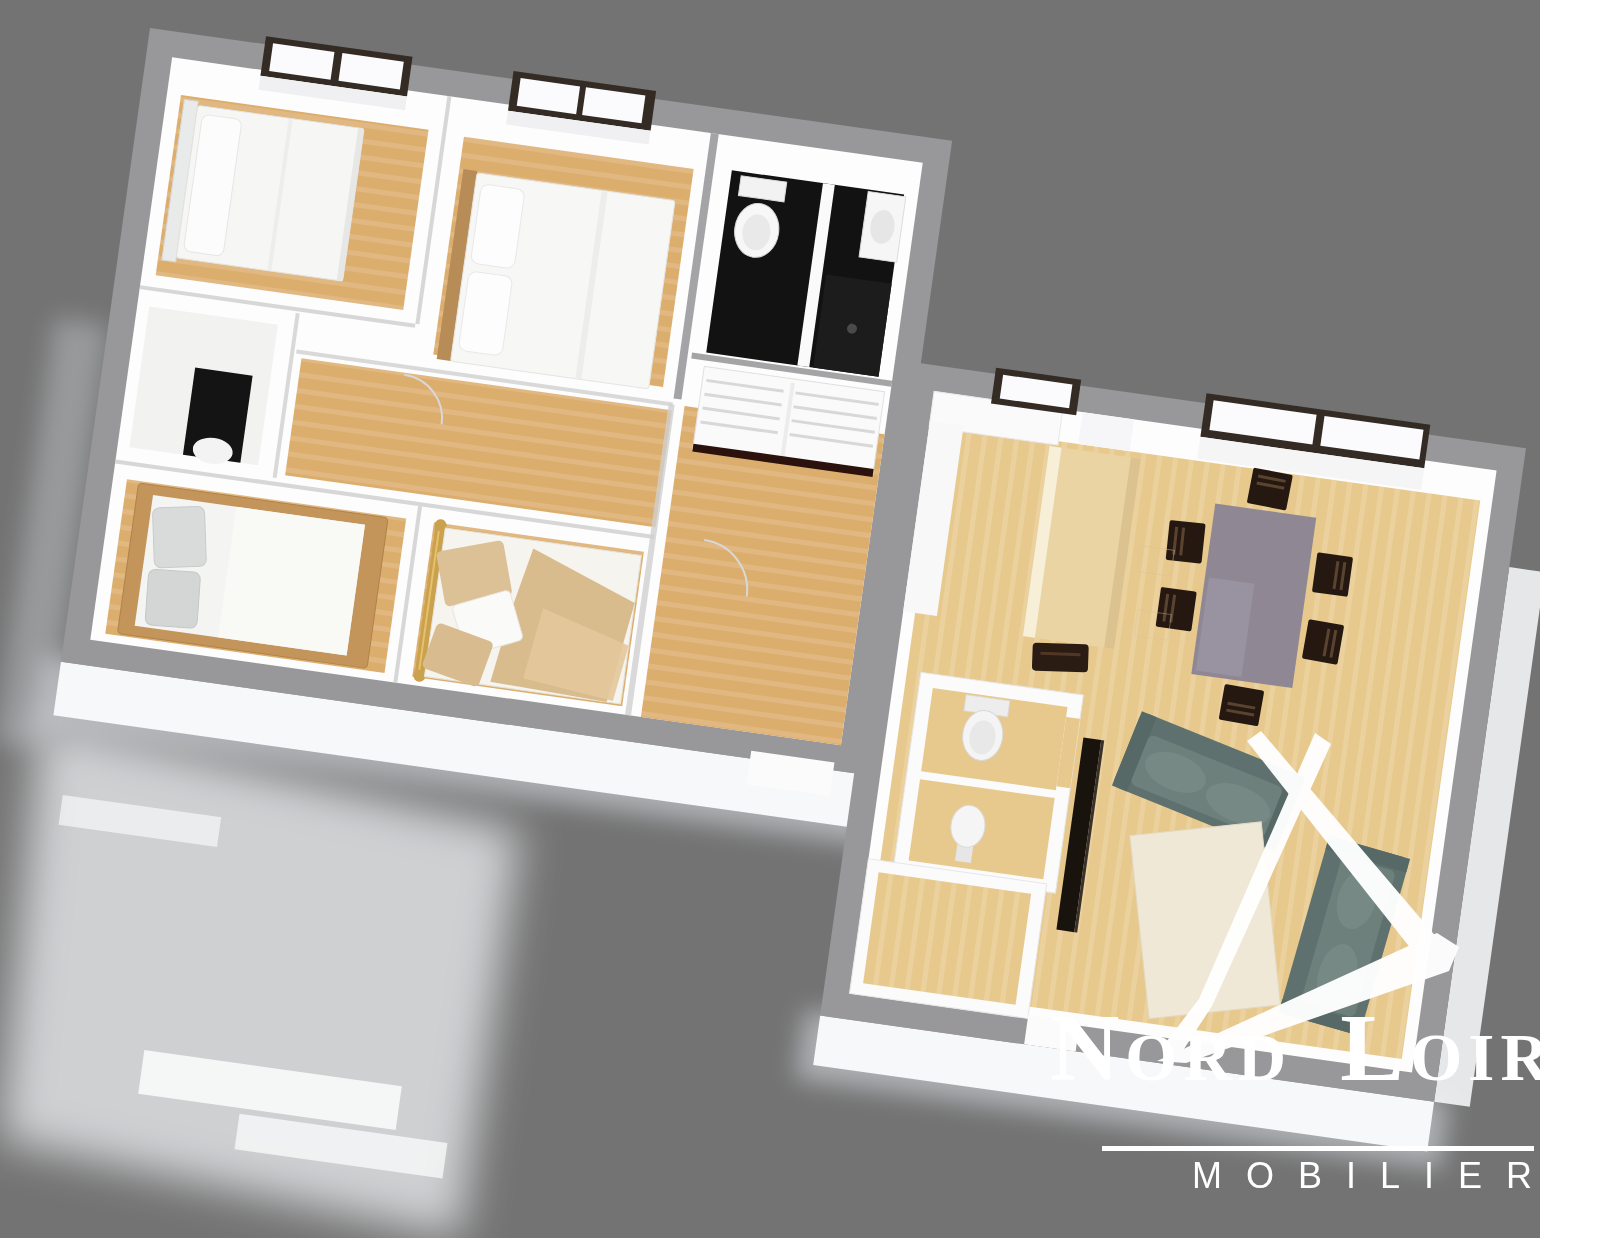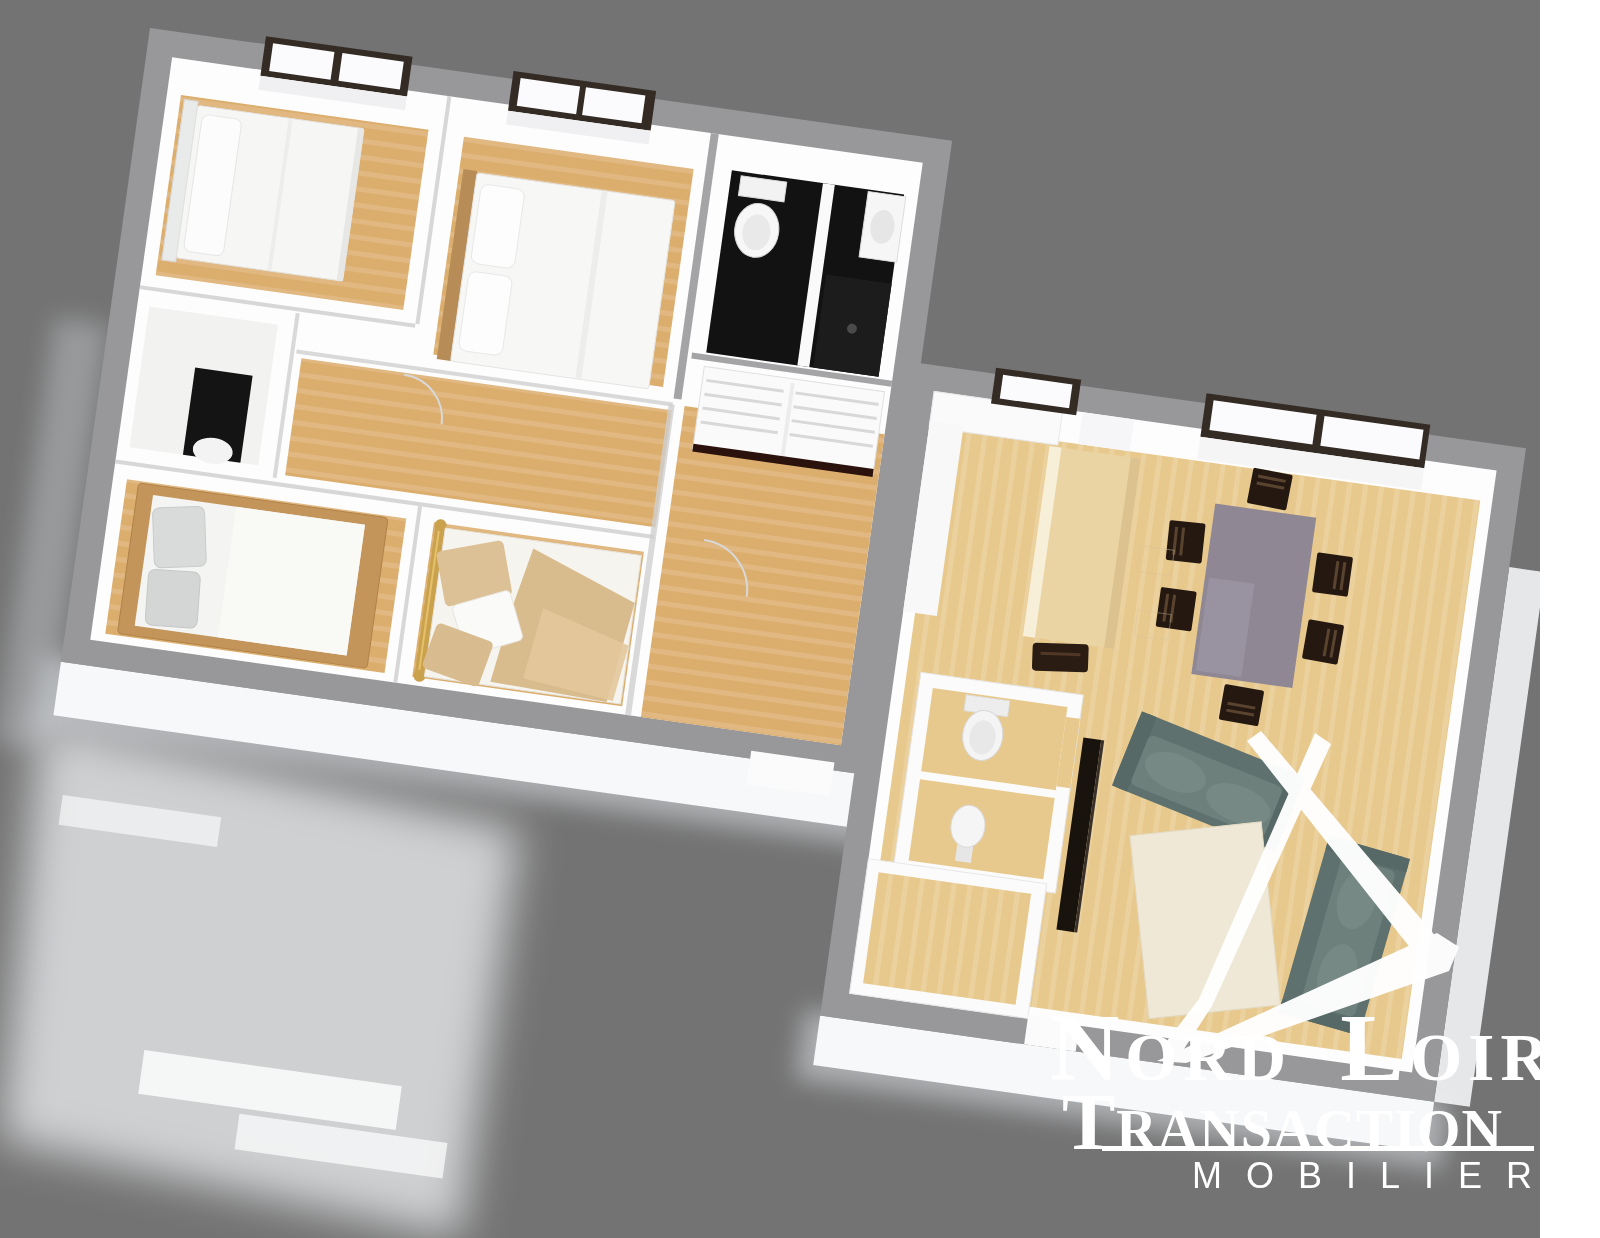--- a/index.html
+++ b/index.html
@@ -291,17 +291,16 @@
   </g>
 
   <g fill="#ffffff" opacity="0.97">
     <path d="M1247,741 L1261,731 L1444,946 L1423,964 Z"></path>
     <path d="M1315,733 L1331,744 L1212,1006 L1178,1058 L1163,1046 L1199,999 Z"></path>
     <path d="M1157,1061 L1437,933 L1459,947 L1449,971 L1186,1063 Z"></path>
   </g>
 </svg>
 
 <div class="wm wm-1">Nord Loir</div>
-<div class="wm wm-2">Transaction</div>
 <div class="wm-rule"></div>
 <div class="wm wm-3">MOBILIER</div>
 
 </div>
 
 </body></html>

